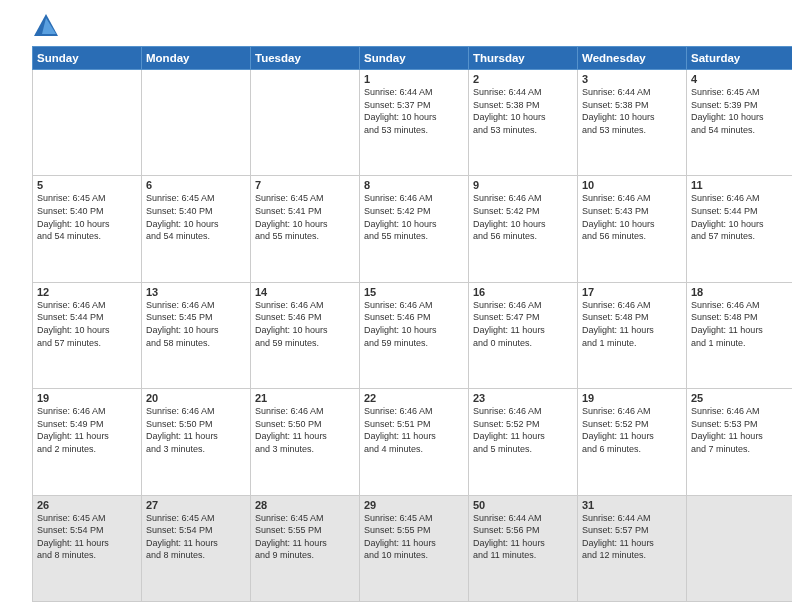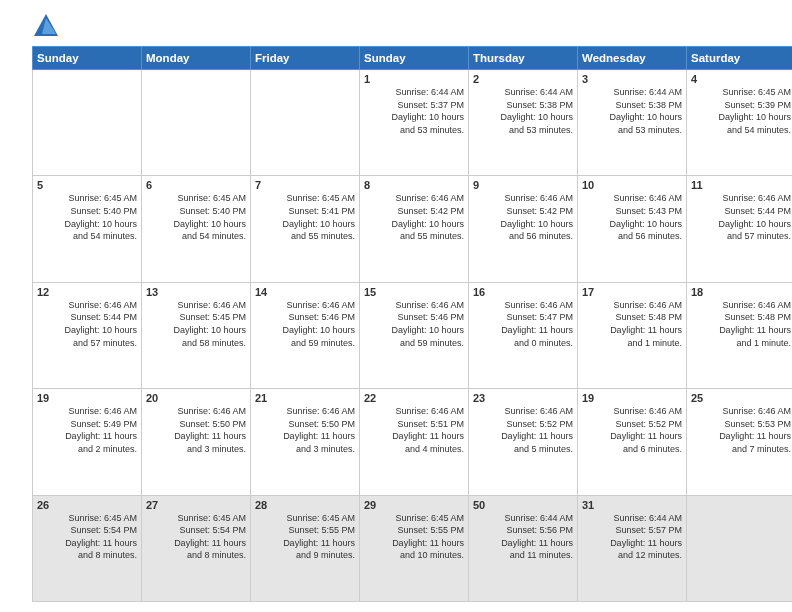--- a/index.html
+++ b/index.html
@@ -92,21 +92,20 @@
     }
     .day-number {
       font-size: 11px;
       font-weight: bold;
       margin-bottom: 1px;
     }
     .day-info {
       font-size: 9px;
       line-height: 1.4;
       color: #333;
-      text-align: right;
     }
     .empty-cell {
       background: #f9f9f9;
     }
   </style>
 </head>
 <body>
 
 <div class="page">
   <div class="header">
@@ -124,21 +123,21 @@
       <h1></h1>
       <h2></h2>
     </div>
   </div>
 
   <table class="calendar">
     <thead>
       <tr>
       <th>Sunday</th>
           <th>Monday</th>
-          <th>Friday</th>
+          <th>Tuesday</th>
           <th>Sunday</th>
           <th>Thursday</th>
           <th>Wednesday</th>
           <th>Saturday</th>
         </tr>
     </thead>
     <tbody id="calendar-body">
     <tr>
           <td class="empty-cell"></td>
           <td class="empty-cell"></td>

